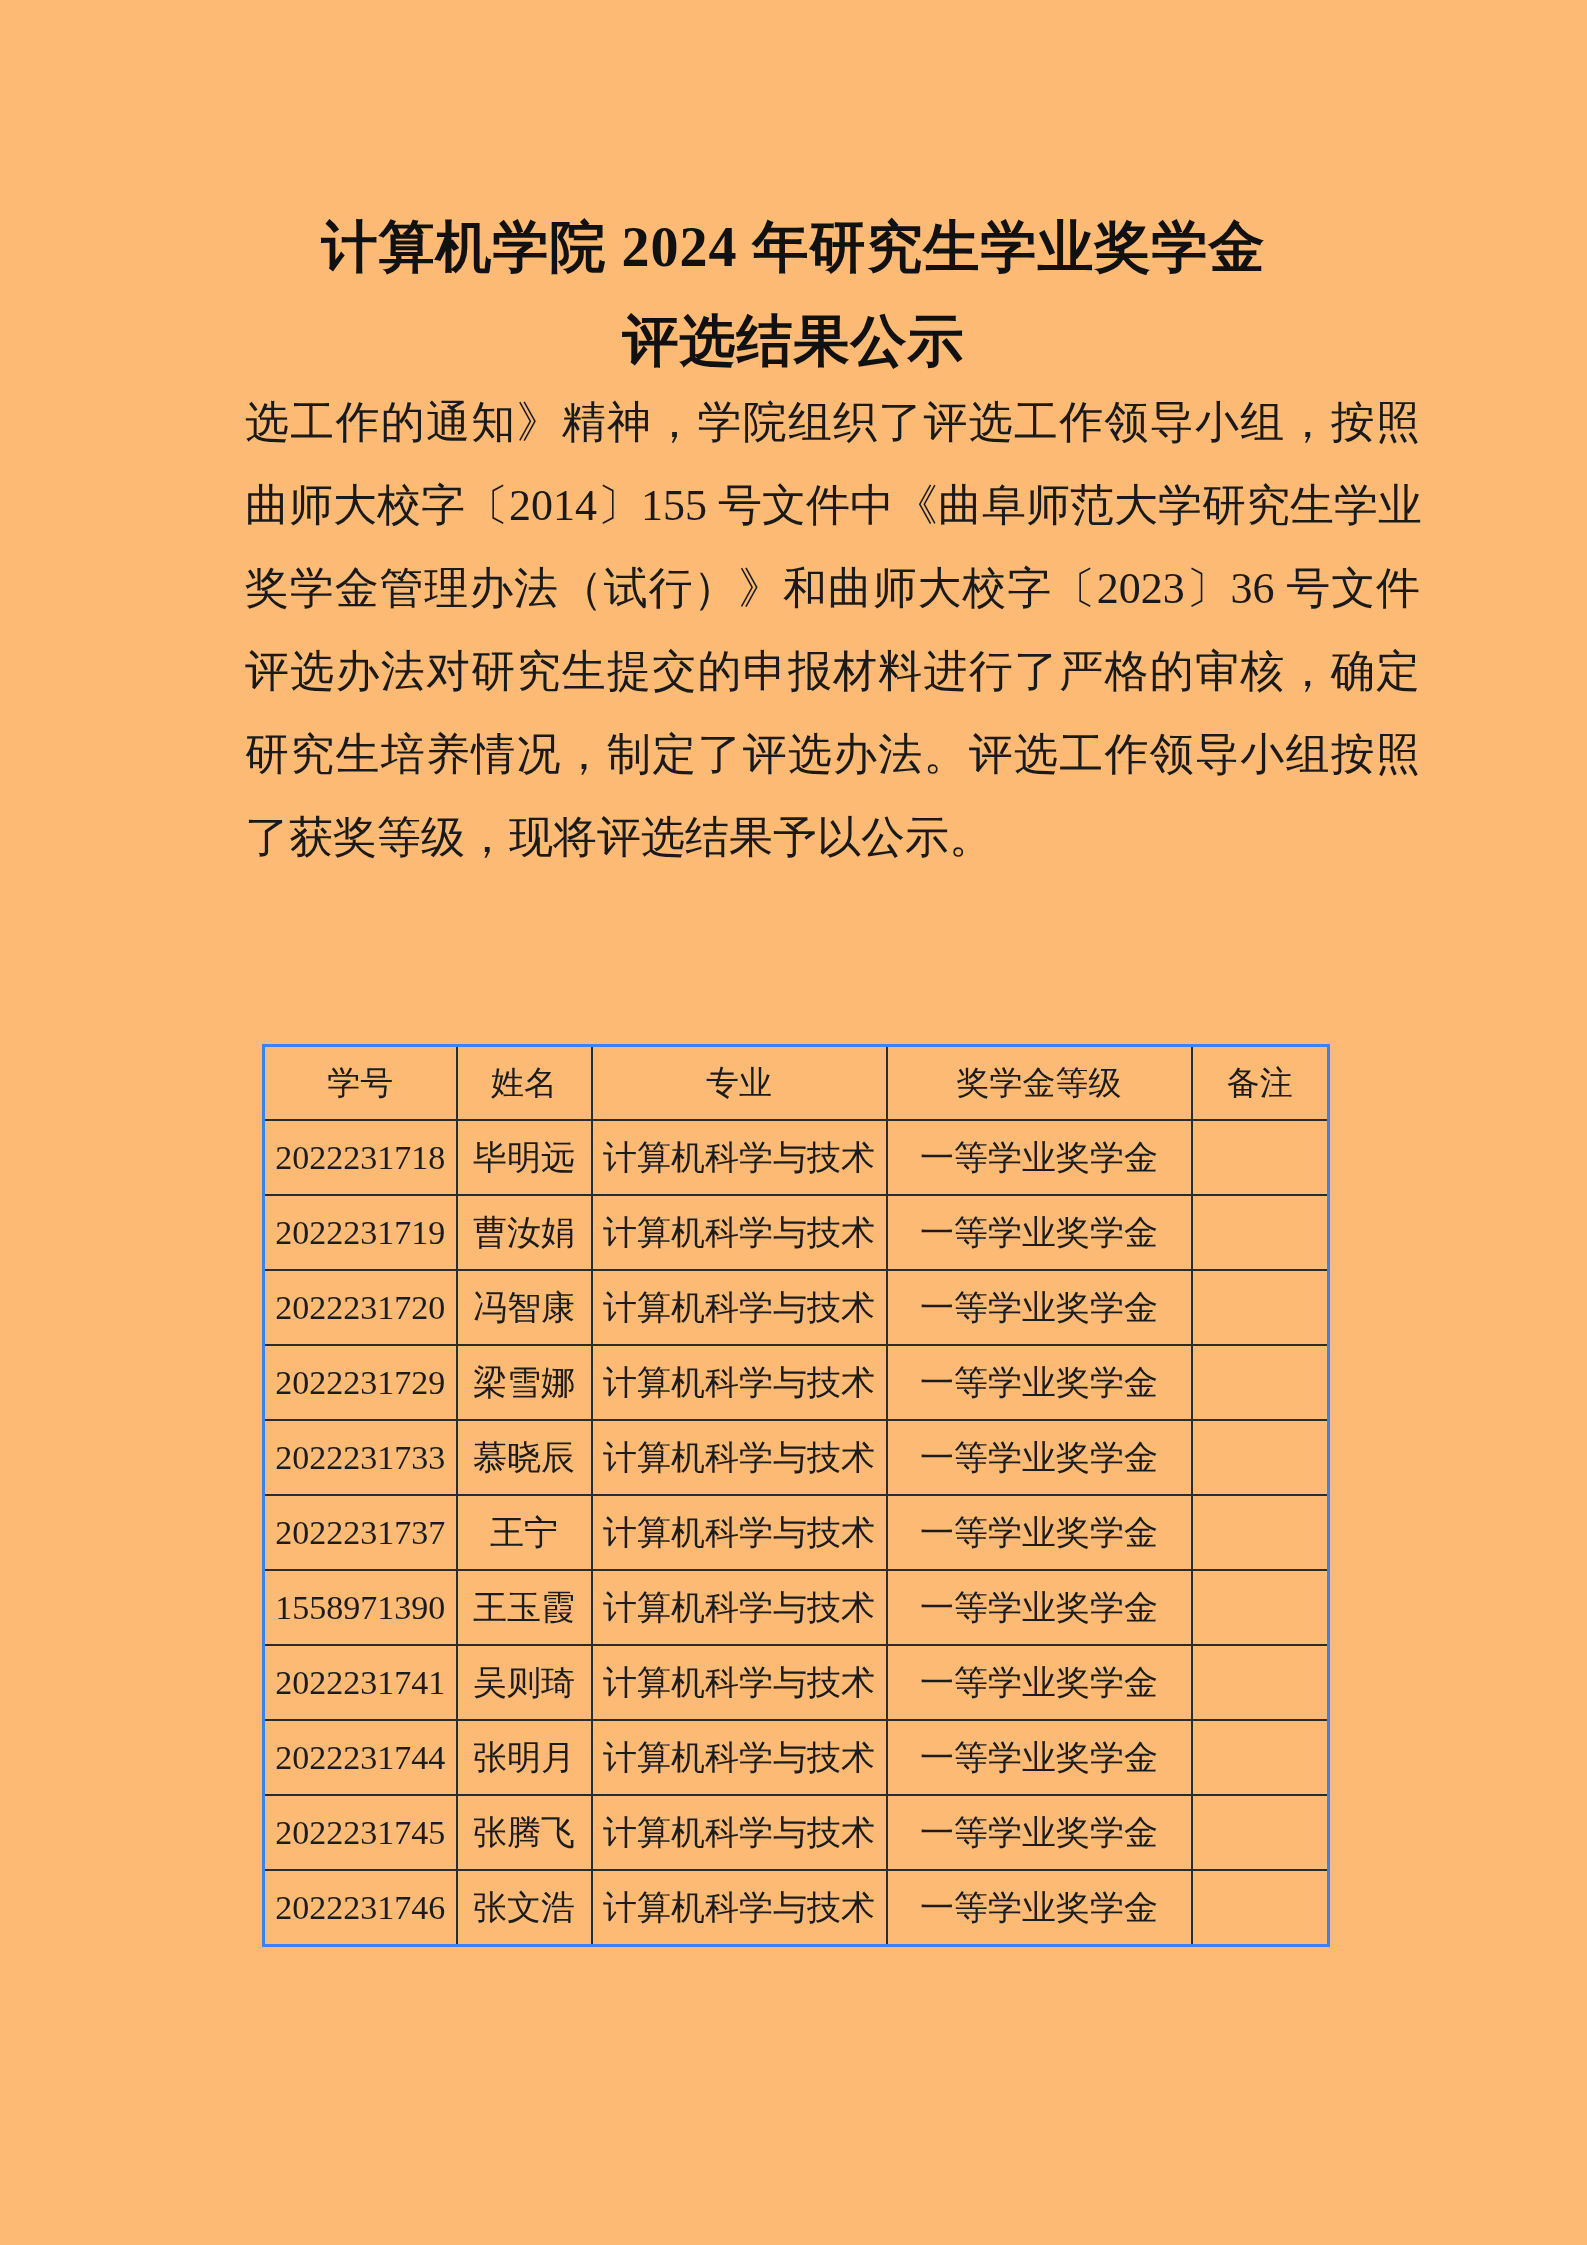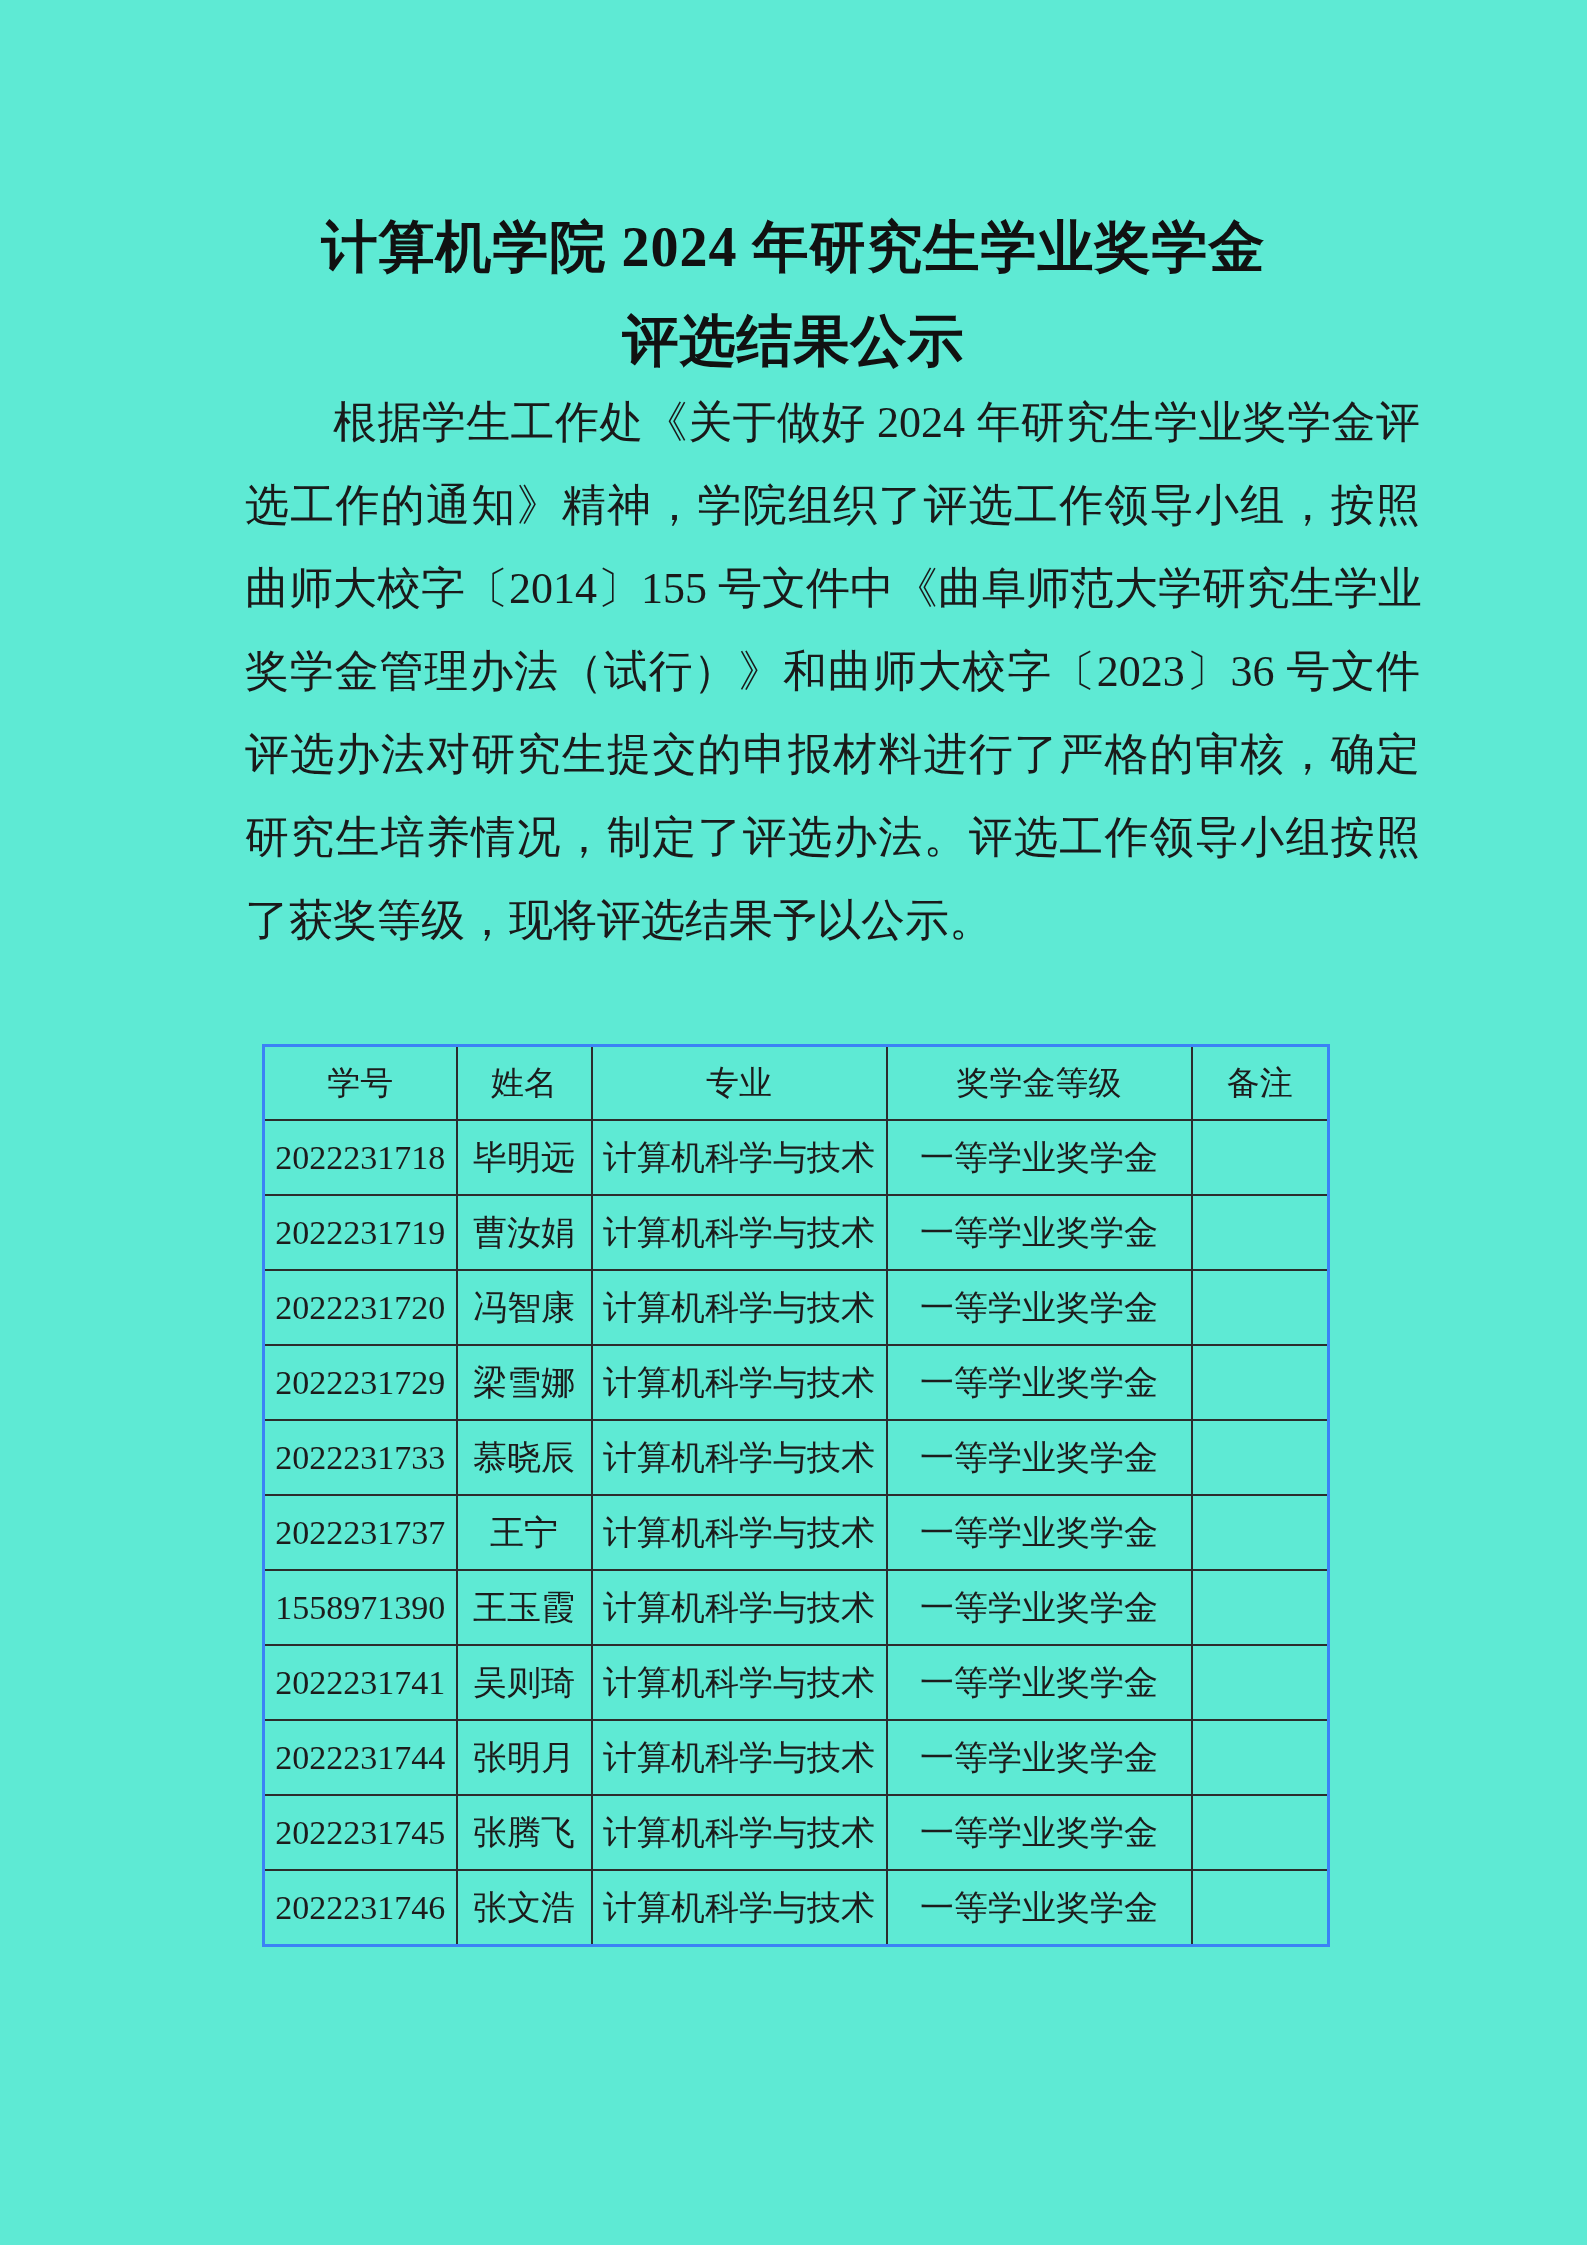--- a/index.html
+++ b/index.html
@@ -4,21 +4,21 @@
 <style>
   html, body {
     margin: 0;
     padding: 0;
     background: #ffffff;
   }
   .page {
     position: relative;
     width: 1587px;
     height: 2245px;
-    background: #5eead4;
+    background: #fdba74;
     color: #1a1a1a;
     font-family: "Liberation Serif", "DejaVu Serif", serif;
     overflow: hidden;
   }
   .doc-title {
     position: absolute;
     top: 200px;
     left: 0;
     width: 100%;
     text-align: center;
@@ -81,21 +81,20 @@
 <body>
 
 <div class="page">
 
   <div class="doc-title">
     <div>计算机学院 2024 年研究生学业奖学金</div>
     <div>评选结果公示</div>
   </div>
 
   <div class="body-text">
-    <div class="para-line first">根据学生工作处《关于做好 2024 年研究生学业奖学金评</div>
     <div class="para-line">选工作的通知》精神，学院组织了评选工作领导小组，按照</div>
     <div class="para-line">曲师大校字〔2014〕155 号文件中《曲阜师范大学研究生学业</div>
     <div class="para-line">奖学金管理办法（试行）》和曲师大校字〔2023〕36 号文件</div>
     <div class="para-line">评选办法对研究生提交的申报材料进行了严格的审核，确定</div>
     <div class="para-line">研究生培养情况，制定了评选办法。评选工作领导小组按照</div>
     <div class="para-line last">了获奖等级，现将评选结果予以公示。</div>
   </div>
 
   <table class="results">
     <colgroup>

